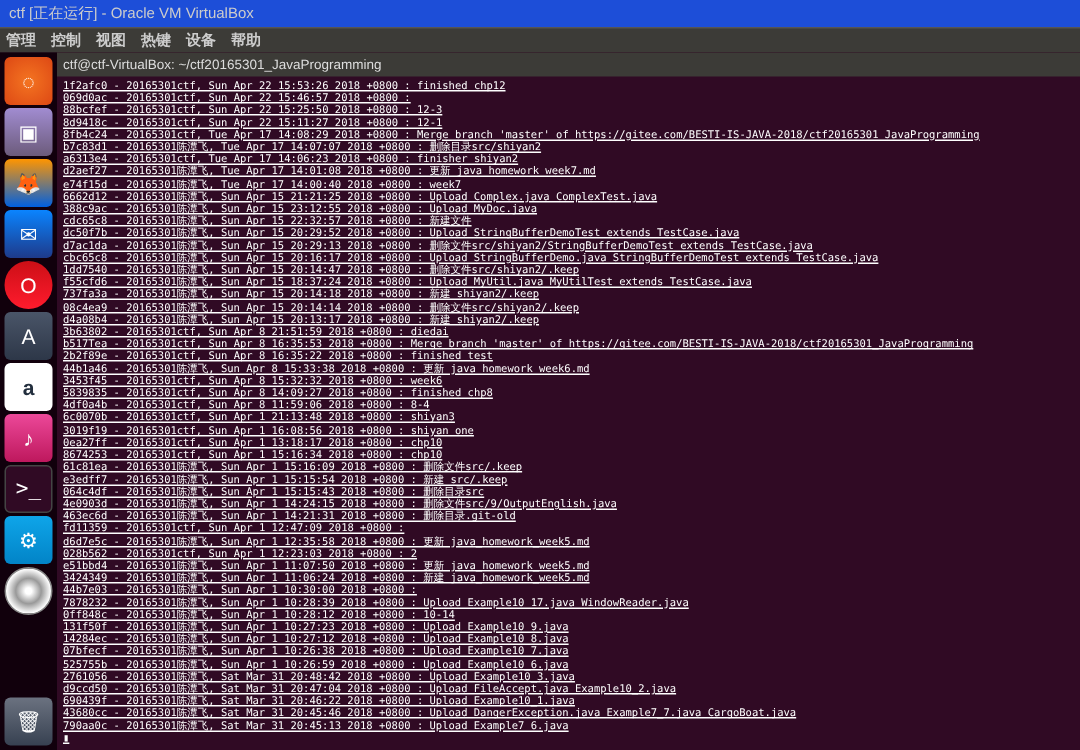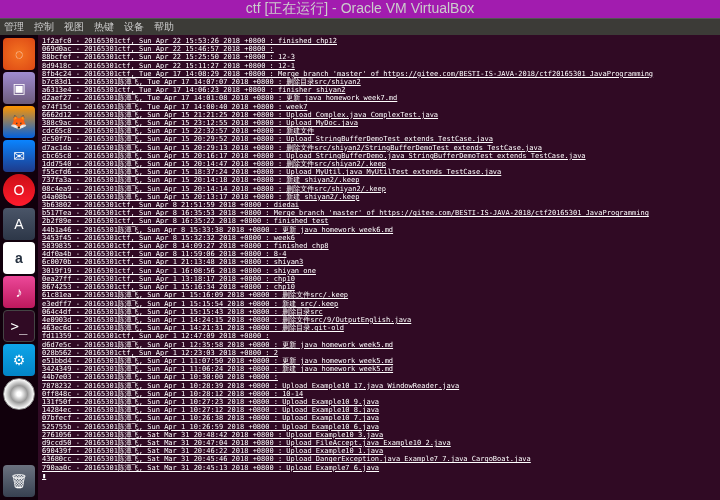--- a/index.html
+++ b/index.html
@@ -1,19 +1,19 @@
 <!DOCTYPE html>
 <html><head>
 <meta charset="utf-8">
 <style>
 * { margin:0; padding:0; box-sizing:border-box; }
 body { width:720px; height:500px; background:#2c2c2c; font-family:sans-serif; overflow:hidden; position:relative; }
-.titlebar { height:18px; background:#a21caf; color:#ccc; font-size:14px; display:flex; align-items:center; padding:0 6px;justify-content:center; }
+.titlebar { height:18px; background:#1d4ed8; color:#ccc; font-size:10px; display:flex; align-items:center; padding:0 6px; }
 .menubar { height:17px; background:#3c3b37; color:#ccc; font-size:10px; display:flex; align-items:center; padding:0 4px; gap:10px; border-top:1px solid #555; }
-.menubar span { cursor:default; }
+.menubar span { cursor:default;font-weight:bold; }
 .desktop { position:absolute; top:35px; left:0; right:0; bottom:0; background:#2c001e; display:flex; }
 .launcher { width:38px; background:rgba(0,0,0,0.6); padding:3px 3px; display:flex; flex-direction:column; gap:2px; overflow:hidden; }
 .licon { width:32px; height:32px; border-radius:4px; display:flex; align-items:center; justify-content:center; font-size:14px; color:#fff; }
 .ubuntu { background:radial-gradient(circle,#f47421 0%,#dd4814 100%); }
 .files { background:linear-gradient(#a18cd1,#6c5b7b); }
 .ff { background:linear-gradient(#ff9500,#0060df); }
 .th { background:linear-gradient(#0a84ff,#1e3a8a); }
 .opera { background:linear-gradient(#cc0f16,#ff1b2d); border-radius:50%; }
 .sw { background:linear-gradient(#4a5568,#2d3748); }
 .amz { background:#fff; color:#232f3e; font-weight:bold; }
@@ -50,20 +50,23 @@
     <div class="licon opera">O</div>
     <div class="licon sw">A</div>
     <div class="licon amz">a</div>
     <div class="licon music">♪</div>
     <div class="licon term">&gt;_</div>
     <div class="licon gear">⚙</div>
     <div class="licon disc"></div>
     <div class="licon trash">🗑</div>
   </div>
   <div class="terminal">
+    <div class="thead">
+      <span>ctf@ctf-VirtualBox: ~/ctf20165301_JavaProgramming</span>
+    </div>
     <div class="tbody" id="tbody">1f2afc0 - 20165301ctf, Sun Apr 22 15:53:26 2018 +0800 : finished chp12
 069d0ac - 20165301ctf, Sun Apr 22 15:46:57 2018 +0800 :
 88bcfef - 20165301ctf, Sun Apr 22 15:25:50 2018 +0800 : 12-3
 8d9418c - 20165301ctf, Sun Apr 22 15:11:27 2018 +0800 : 12-1
 8fb4c24 - 20165301ctf, Tue Apr 17 14:08:29 2018 +0800 : Merge branch 'master' of https://gitee.com/BESTI-IS-JAVA-2018/ctf20165301_JavaProgramming
 b7c83d1 - 20165301陈潭飞, Tue Apr 17 14:07:07 2018 +0800 : 删除目录src/shiyan2
 a6313e4 - 20165301ctf, Tue Apr 17 14:06:23 2018 +0800 : finisher shiyan2
 d2aef27 - 20165301陈潭飞, Tue Apr 17 14:01:08 2018 +0800 : 更新 java_homework_week7.md
 e74f15d - 20165301陈潭飞, Tue Apr 17 14:00:40 2018 +0800 : week7
 6662d12 - 20165301陈潭飞, Sun Apr 15 21:21:25 2018 +0800 : Upload Complex.java ComplexTest.java

